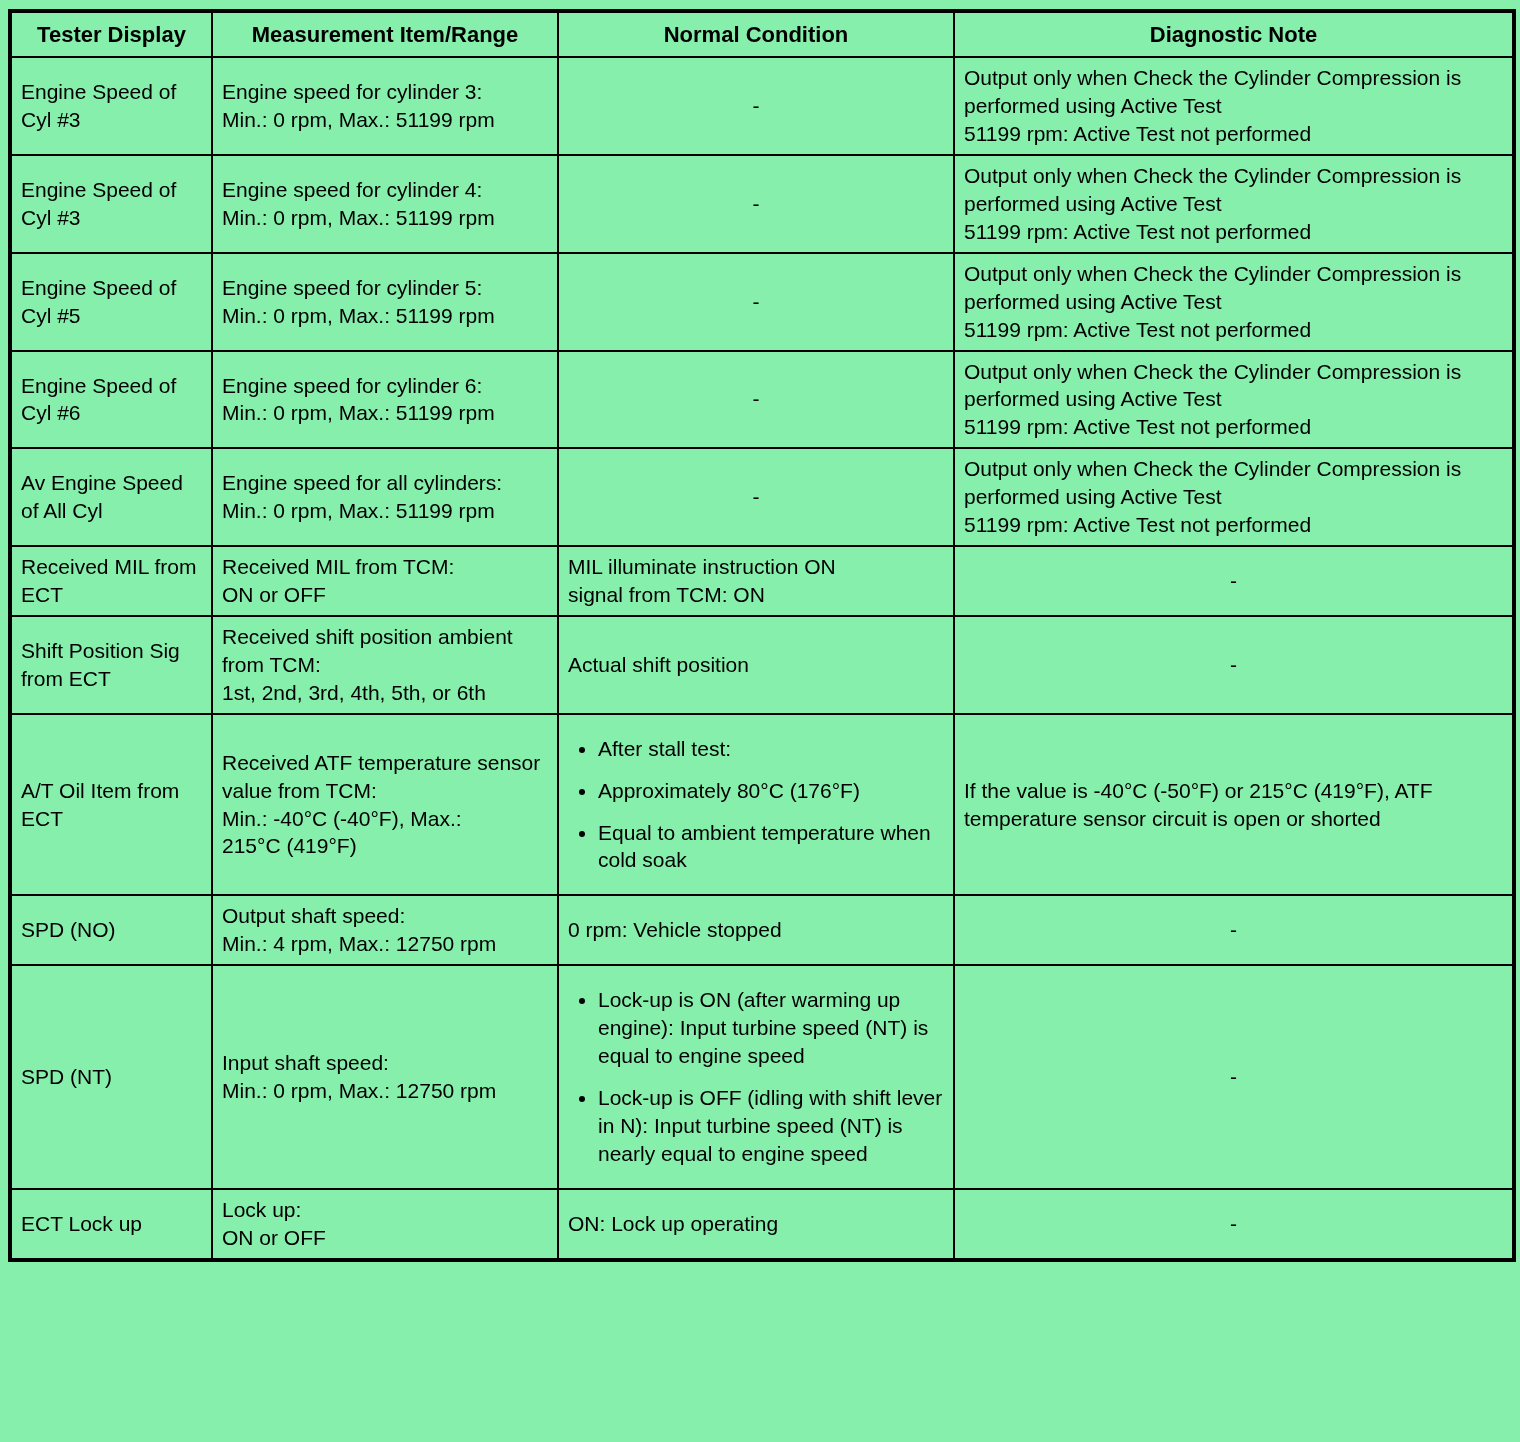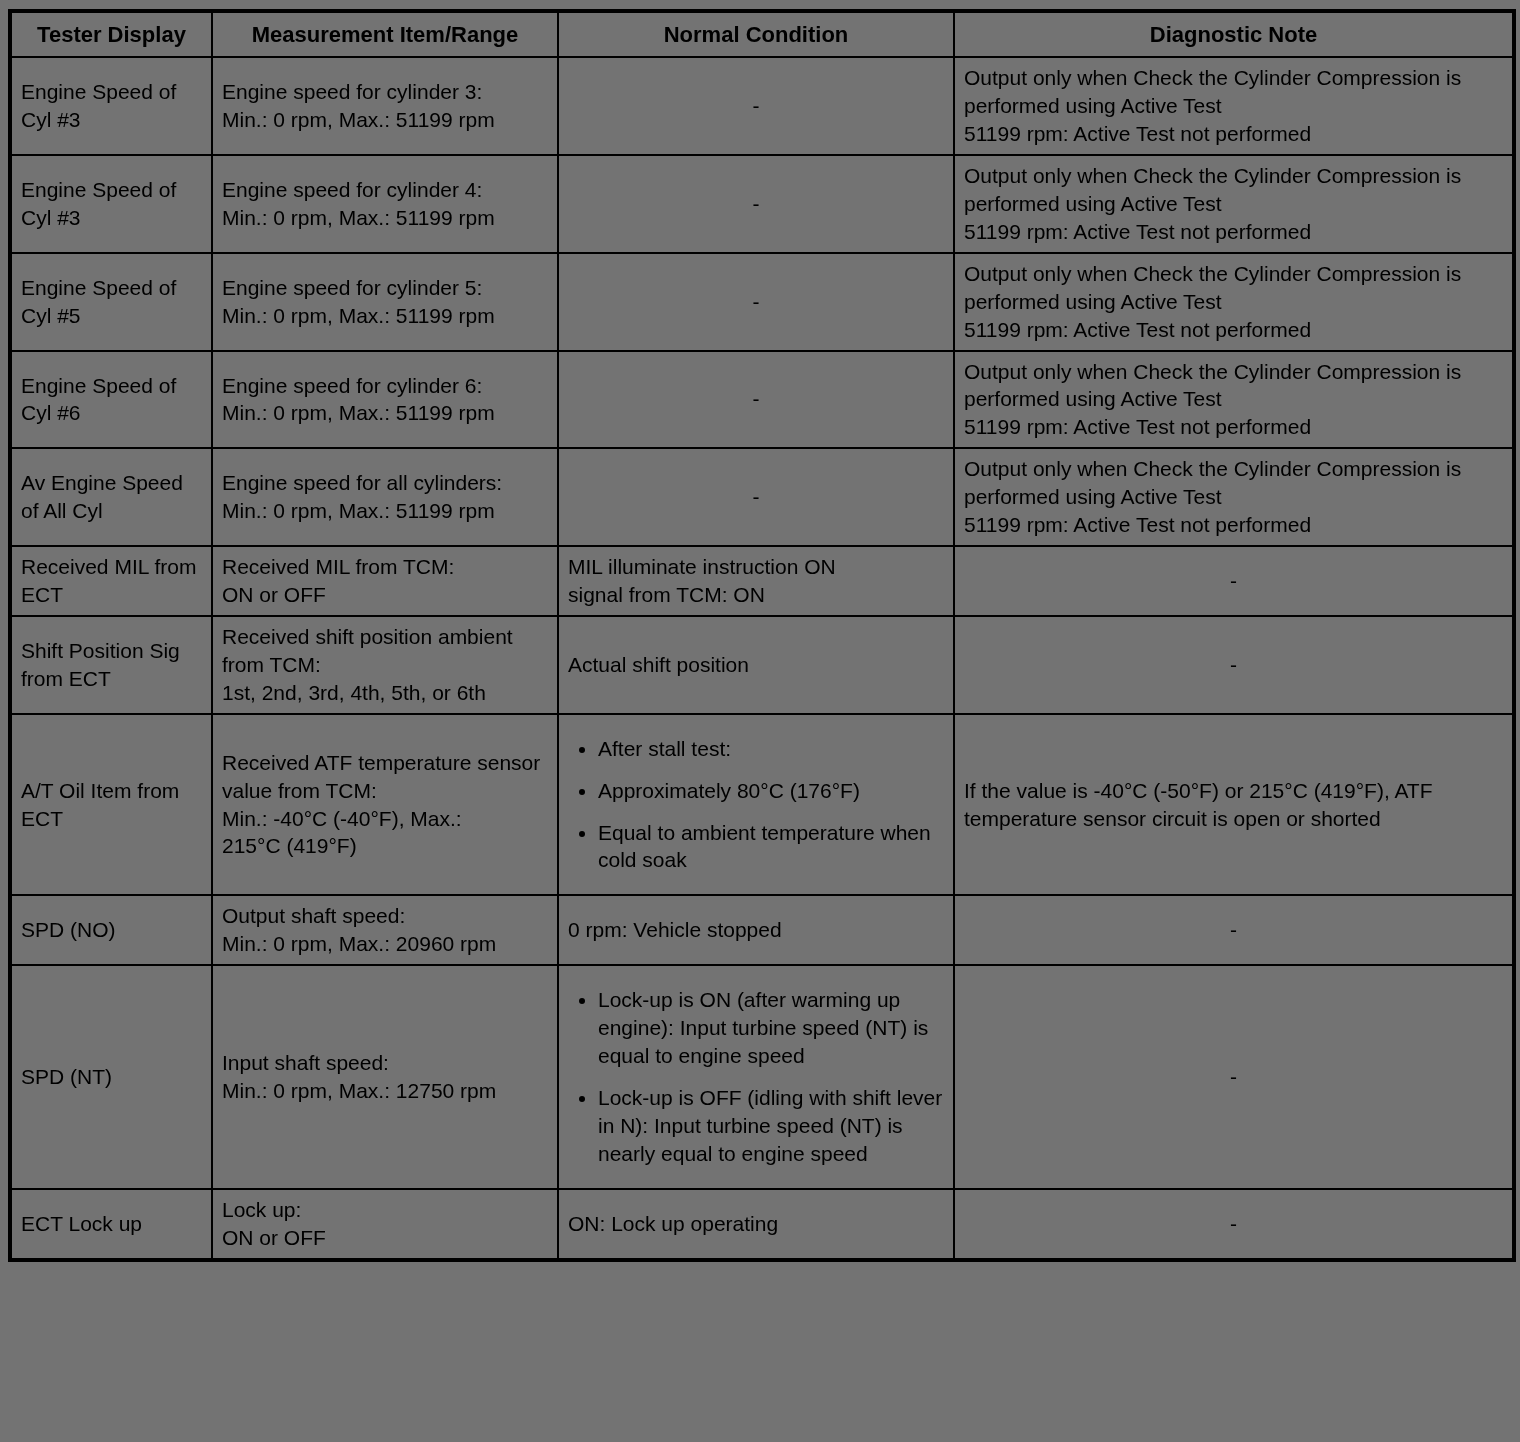--- a/index.html
+++ b/index.html
@@ -7,21 +7,21 @@
     margin: 0;
     padding: 0;
     background: #ffffff;
     color: #000000;
     font-family: "Liberation Sans", sans-serif;
   }
   .page {
     width: 1520px;
     min-height: 1442px;
     padding: 9px 8px;
-    background: #737373;
+    background: #86efac;
   }
   table.diag {
     border-collapse: collapse;
     width: 1504px;
     table-layout: fixed;
     border: 4px solid #000000;
   }
   table.diag th,
   table.diag td {
     border: 2px solid #000000;
@@ -136,21 +136,21 @@
           <td>A/T Oil Item from ECT</td>
           <td>Received ATF temperature sensor value from TCM:
 Min.: -40°C (-40°F), Max.:
 215°C (419°F)</td>
           <td><ul class="bullets"><li>After stall test:</li><li>Approximately 80°C (176°F)</li><li>Equal to ambient temperature when cold soak</li></ul></td>
           <td>If the value is -40°C (-50°F) or 215°C (419°F), ATF temperature sensor circuit is open or shorted</td>
         </tr>
         <tr>
           <td>SPD (NO)</td>
           <td>Output shaft speed:
-Min.: 0 rpm, Max.: 20960 rpm</td>
+Min.: 4 rpm, Max.: 12750 rpm</td>
           <td>0 rpm: Vehicle stopped</td>
           <td class="dash">-</td>
         </tr>
         <tr>
           <td>SPD (NT)</td>
           <td>Input shaft speed:
 Min.: 0 rpm, Max.: 12750 rpm</td>
           <td><ul class="bullets"><li>Lock-up is ON (after warming up engine): Input turbine speed (NT) is equal to engine speed</li><li>Lock-up is OFF (idling with shift lever in N): Input turbine speed (NT) is nearly equal to engine speed</li></ul></td>
           <td class="dash">-</td>
         </tr>

